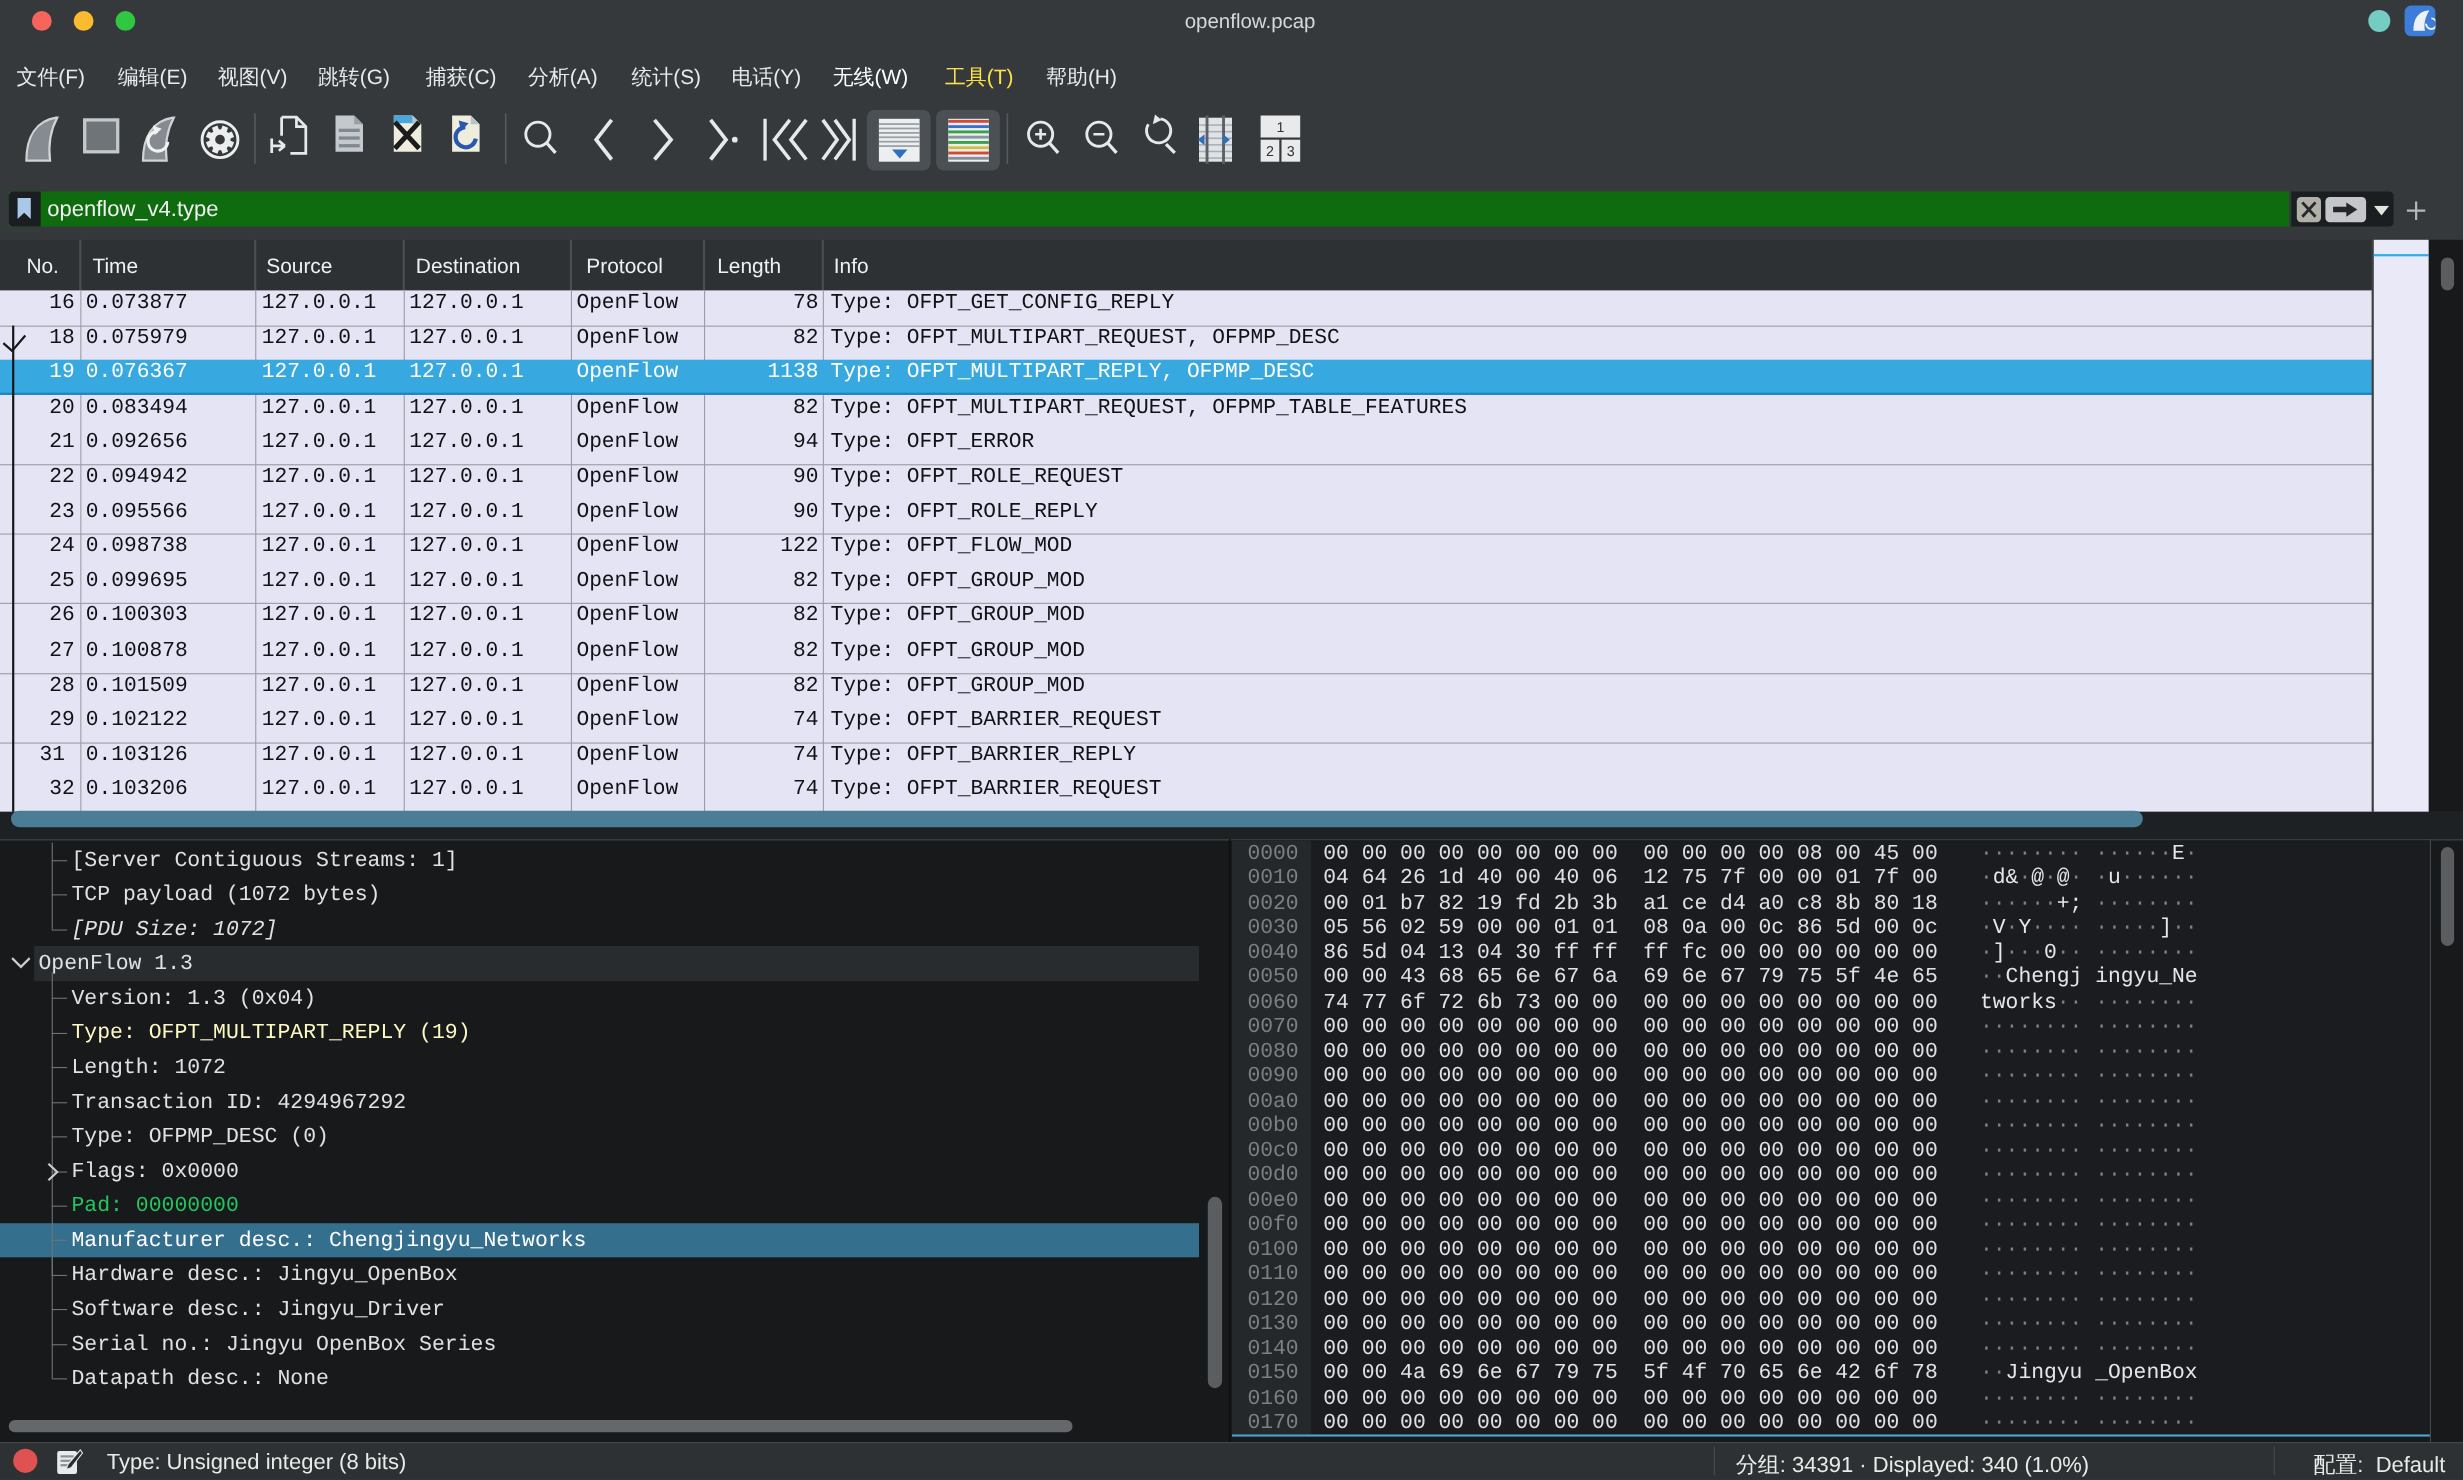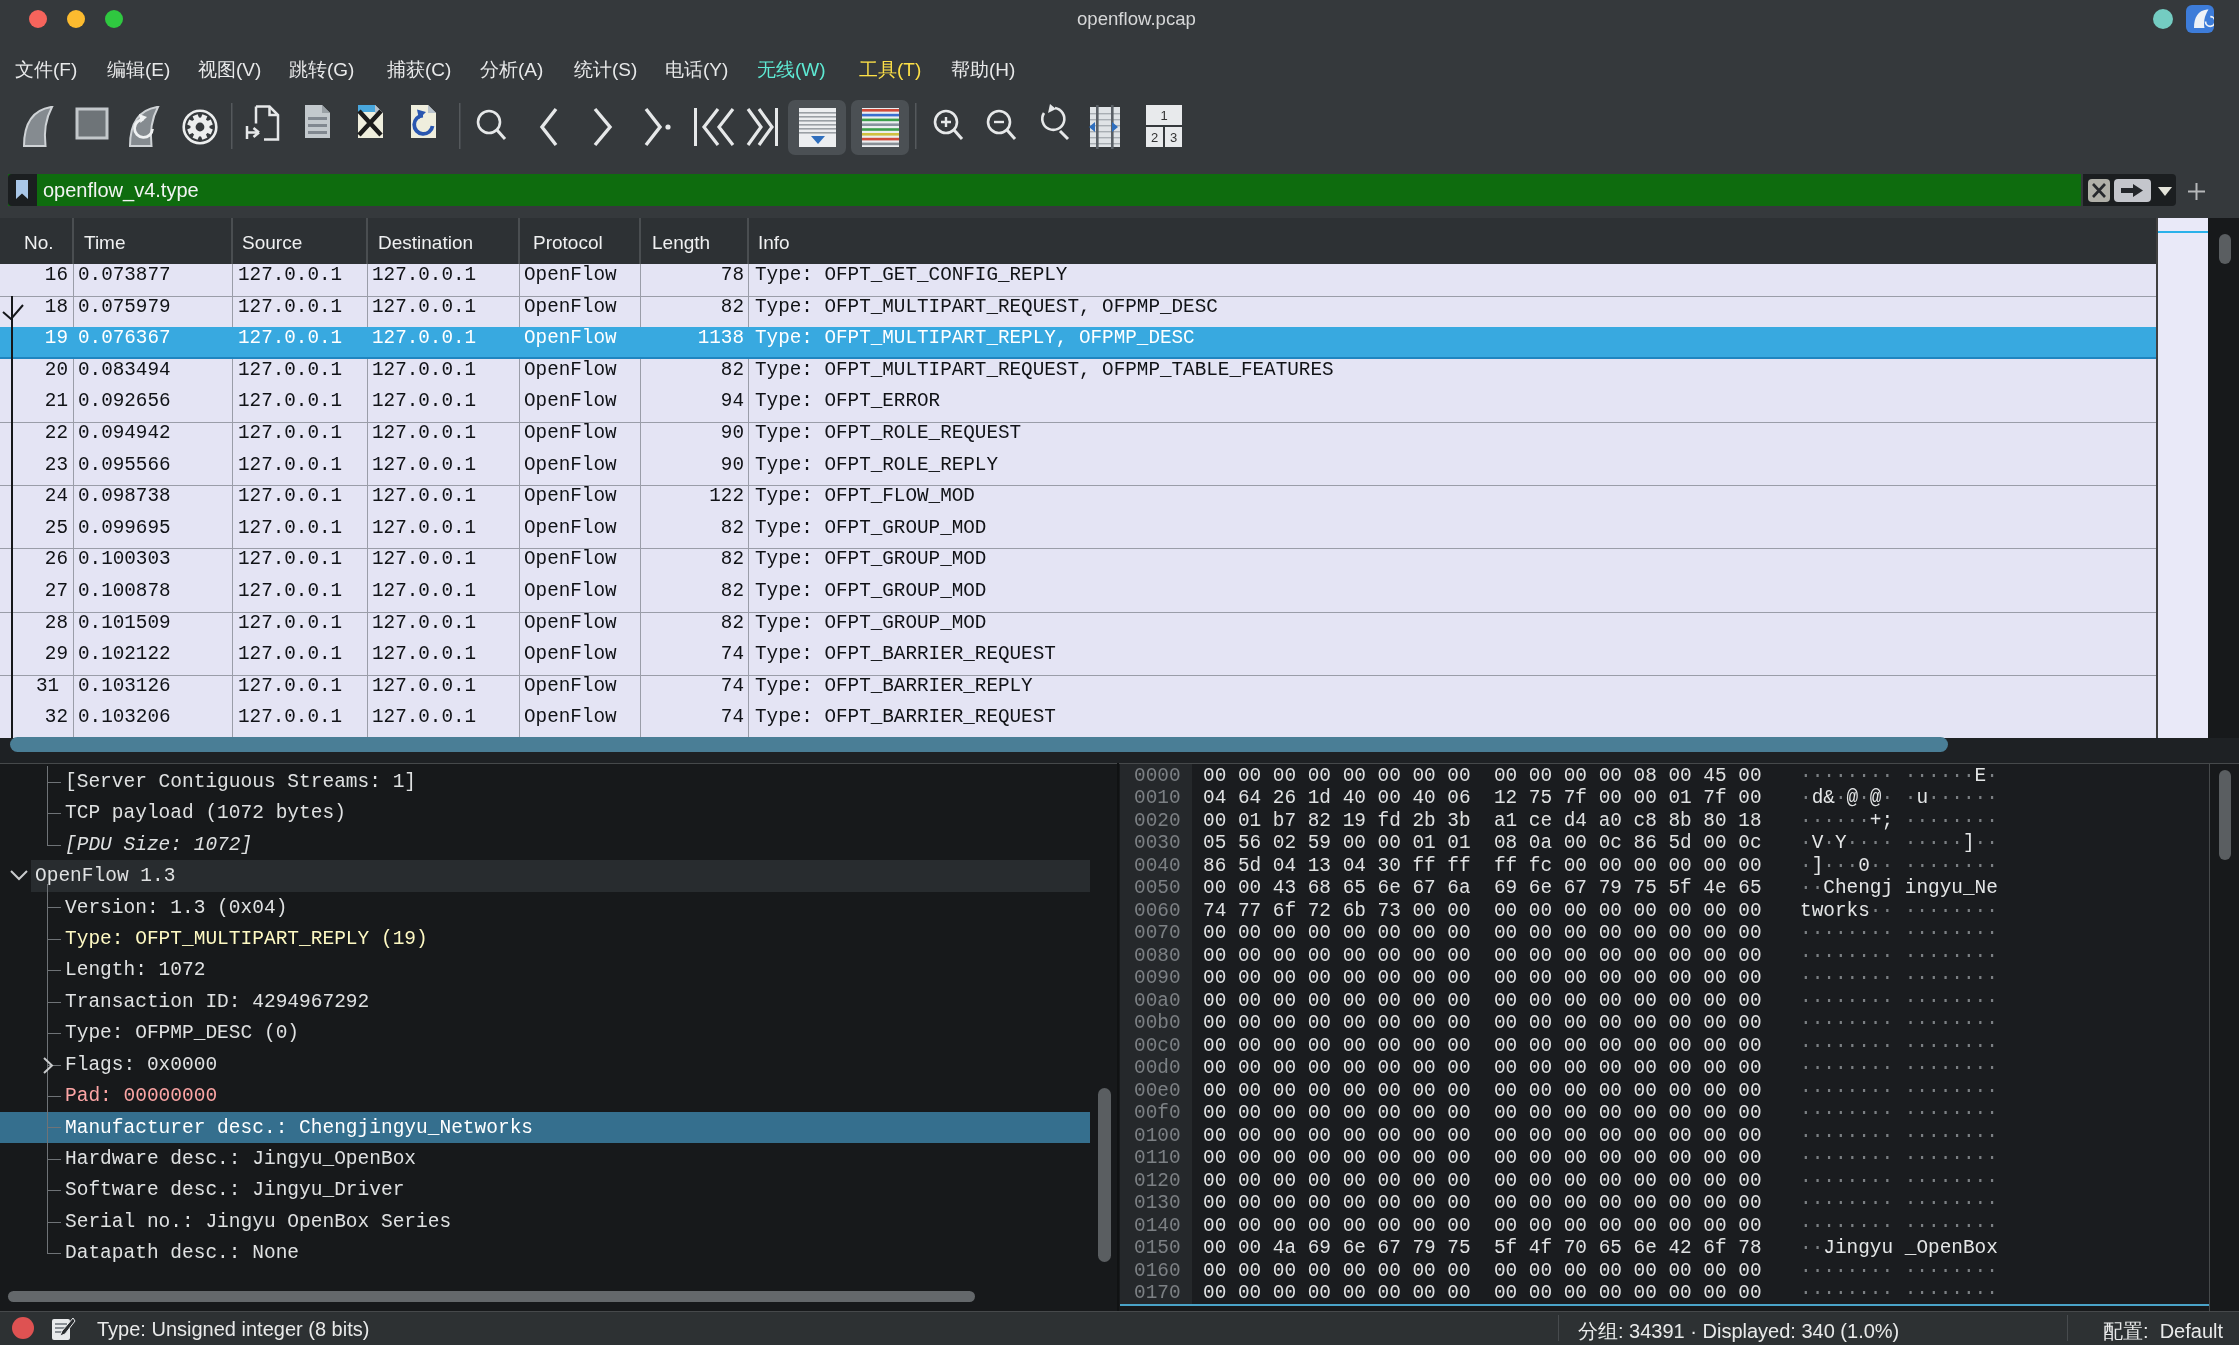--- a/index.html
+++ b/index.html
@@ -17,21 +17,21 @@
         <path d="M19.5 16.5 a4.8 4.8 0 1 0 4.8 -4.8" fill="none" stroke="#eef2f7" stroke-width="1.8"></path>
       </svg></div>
 <div class="a" style="left:15px;top:57px;font-size:19px;color:#e8e9ea;">文件(F)</div>
 <div class="a" style="left:107px;top:57px;font-size:19px;color:#e8e9ea;">编辑(E)</div>
 <div class="a" style="left:198px;top:57px;font-size:19px;color:#e8e9ea;">视图(V)</div>
 <div class="a" style="left:289px;top:57px;font-size:19px;color:#e8e9ea;">跳转(G)</div>
 <div class="a" style="left:387px;top:57px;font-size:19px;color:#e8e9ea;">捕获(C)</div>
 <div class="a" style="left:480px;top:57px;font-size:19px;color:#e8e9ea;">分析(A)</div>
 <div class="a" style="left:574px;top:57px;font-size:19px;color:#e8e9ea;">统计(S)</div>
 <div class="a" style="left:665px;top:57px;font-size:19px;color:#e8e9ea;">电话(Y)</div>
-<div class="a" style="left:757px;top:57px;font-size:19px;color:#5eead4;">无线(W)</div>
+<div class="a" style="left:757px;top:57px;font-size:19px;color:#ffffff;">无线(W)</div>
 <div class="a" style="left:859px;top:57px;font-size:19px;color:#fde047;">工具(T)</div>
 <div class="a" style="left:951px;top:57px;font-size:19px;color:#e8e9ea;">帮助(H)</div>
 <svg class="a" style="left:0;top:95px;" width="2239" height="73" viewBox="0 0 2239 73">
 <path d="M24 51 C24 29 33 15 51 12 L52 12 C45 25 44 39 45.5 51 Z" fill="#858b90" stroke="#cfd3d6" stroke-width="2"></path>
 <rect x="77" y="14" width="30" height="29" fill="#6e7478" stroke="#c3c8cb" stroke-width="3"></rect>
 <path d="M130 51 C130 29 139 15 157 12 L158 12 C151 25 150 39 151.5 51 Z" fill="#858b90" stroke="#cfd3d6" stroke-width="2"></path>
 <path d="M152.5 34 a9 9 0 1 1 -9 -9.6" fill="none" stroke="#eff1f2" stroke-width="2.8"></path>
       <path d="M139 19 l8 3 -6.5 6 Z" fill="#eff1f2"></path>
 <circle cx="200" cy="32" r="16.3" fill="none" stroke="#eceeee" stroke-width="2.6"></circle>
 <circle cx="200" cy="32" r="9.6" fill="#eceeee"></circle>
@@ -344,21 +344,21 @@
 <div class="a mono" style="left:65px;top:770.9px;font-size:19.5px;line-height:1.2;color:#dfe1e2;">[Server Contiguous Streams: 1]</div>
 <div class="a mono" style="left:65px;top:802.3px;font-size:19.5px;line-height:1.2;color:#dfe1e2;">TCP payload (1072 bytes)</div>
 <div class="a mono" style="left:65px;top:833.7px;font-size:19.5px;line-height:1.2;color:#dfe1e2;font-style:italic;">[PDU Size: 1072]</div>
 <div class="a mono" style="left:35px;top:865.1px;font-size:19.5px;line-height:1.2;color:#dfe1e2;">OpenFlow 1.3</div>
 <div class="a mono" style="left:65px;top:896.5px;font-size:19.5px;line-height:1.2;color:#dfe1e2;">Version: 1.3 (0x04)</div>
 <div class="a mono" style="left:65px;top:928.0px;font-size:19.5px;line-height:1.2;color:#fef9c3;">Type: OFPT_MULTIPART_REPLY (19)</div>
 <div class="a mono" style="left:65px;top:959.4px;font-size:19.5px;line-height:1.2;color:#dfe1e2;">Length: 1072</div>
 <div class="a mono" style="left:65px;top:990.8px;font-size:19.5px;line-height:1.2;color:#dfe1e2;">Transaction ID: 4294967292</div>
 <div class="a mono" style="left:65px;top:1022.2px;font-size:19.5px;line-height:1.2;color:#dfe1e2;">Type: OFPMP_DESC (0)</div>
 <div class="a mono" style="left:65px;top:1053.6px;font-size:19.5px;line-height:1.2;color:#dfe1e2;">Flags: 0x0000</div>
-<div class="a mono" style="left:65px;top:1085.1px;font-size:19.5px;line-height:1.2;color:#fca5a5;">Pad: 00000000</div>
+<div class="a mono" style="left:65px;top:1085.1px;font-size:19.5px;line-height:1.2;color:#22c55e;">Pad: 00000000</div>
 <div class="a mono" style="left:65px;top:1116.5px;font-size:19.5px;line-height:1.2;color:#ffffff;">Manufacturer desc.: Chengjingyu_Networks</div>
 <div class="a mono" style="left:65px;top:1147.9px;font-size:19.5px;line-height:1.2;color:#dfe1e2;">Hardware desc.: Jingyu_OpenBox</div>
 <div class="a mono" style="left:65px;top:1179.3px;font-size:19.5px;line-height:1.2;color:#dfe1e2;">Software desc.: Jingyu_Driver</div>
 <div class="a mono" style="left:65px;top:1210.7px;font-size:19.5px;line-height:1.2;color:#dfe1e2;">Serial no.: Jingyu OpenBox Series</div>
 <div class="a mono" style="left:65px;top:1242.2px;font-size:19.5px;line-height:1.2;color:#dfe1e2;">Datapath desc.: None</div>
 <div class="a" style="left:1098px;top:1088px;width:13px;height:174px;border-radius:6.5px;background:#5a5e61;"></div>
 <div class="a" style="left:8px;top:1291px;width:967px;height:11px;border-radius:5.5px;background:#64686b;"></div>
 <div class="a" style="left:1117px;top:763px;width:2px;height:548px;background:#101213;"></div>
 <div class="a" style="left:1120px;top:764px;width:1089px;height:540px;background:#1a1c1f;"></div>
 <div class="a" style="left:1120px;top:764px;width:72px;height:540px;background:#25282b;"></div>

